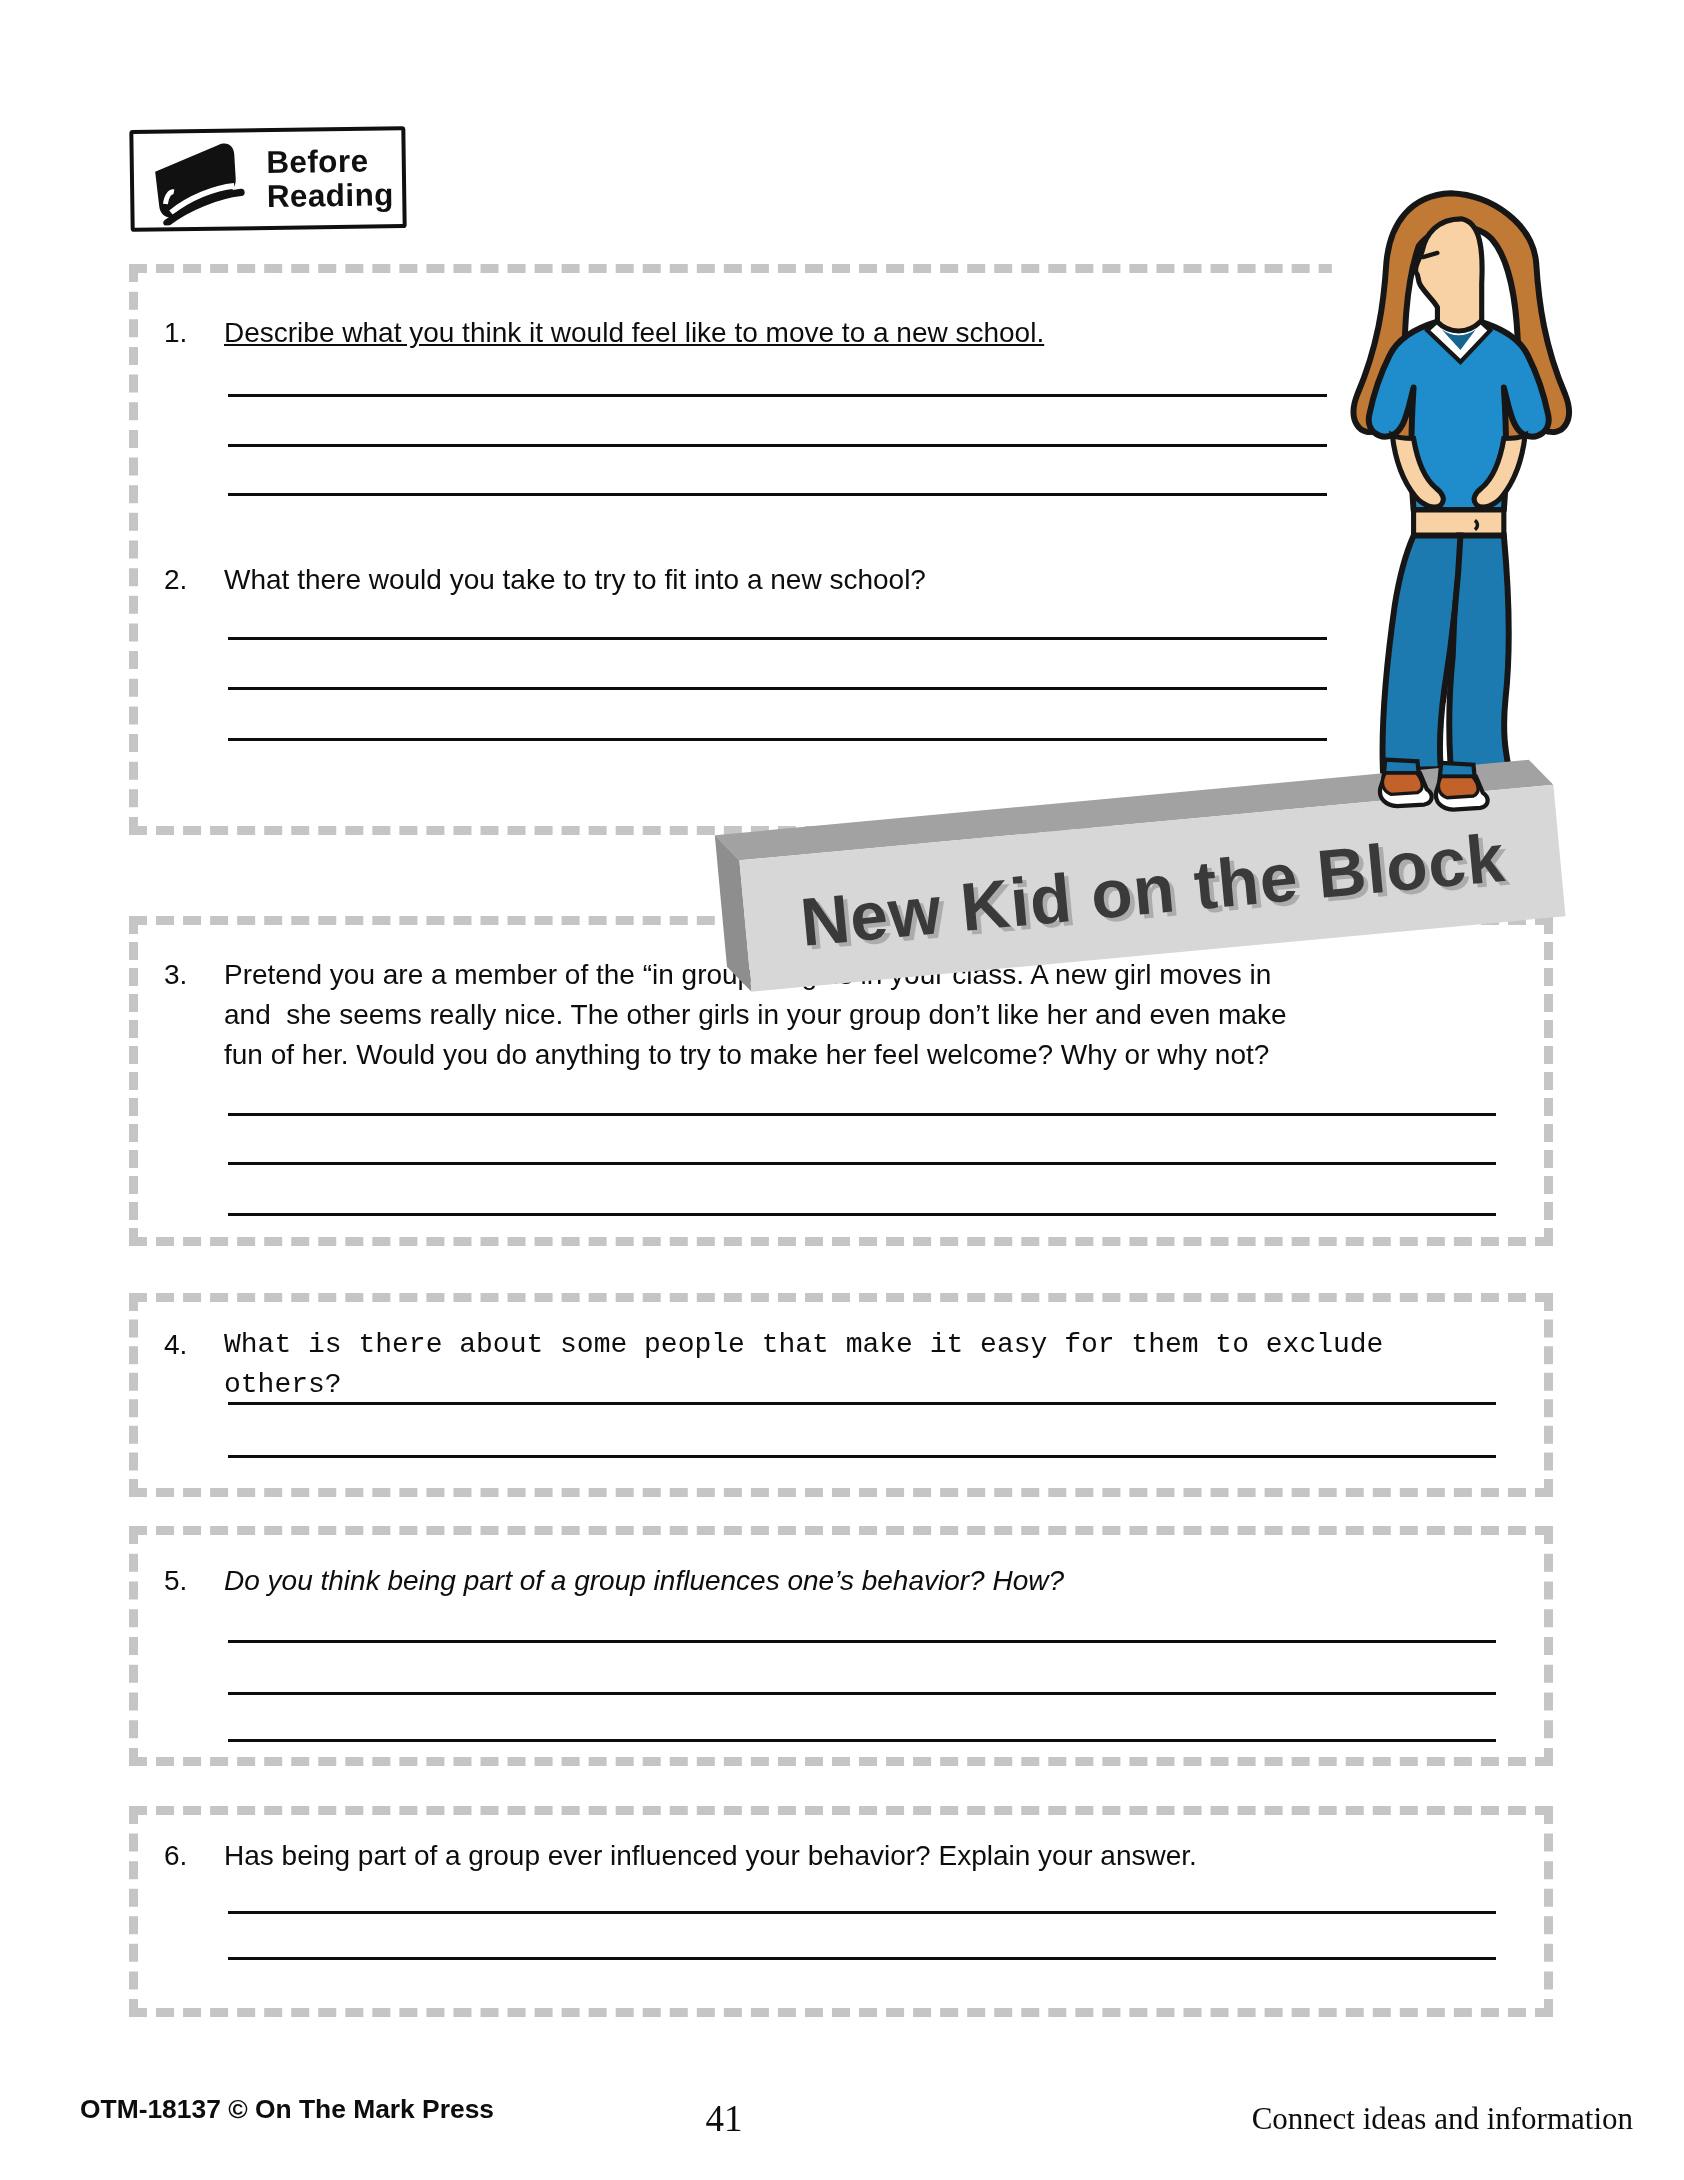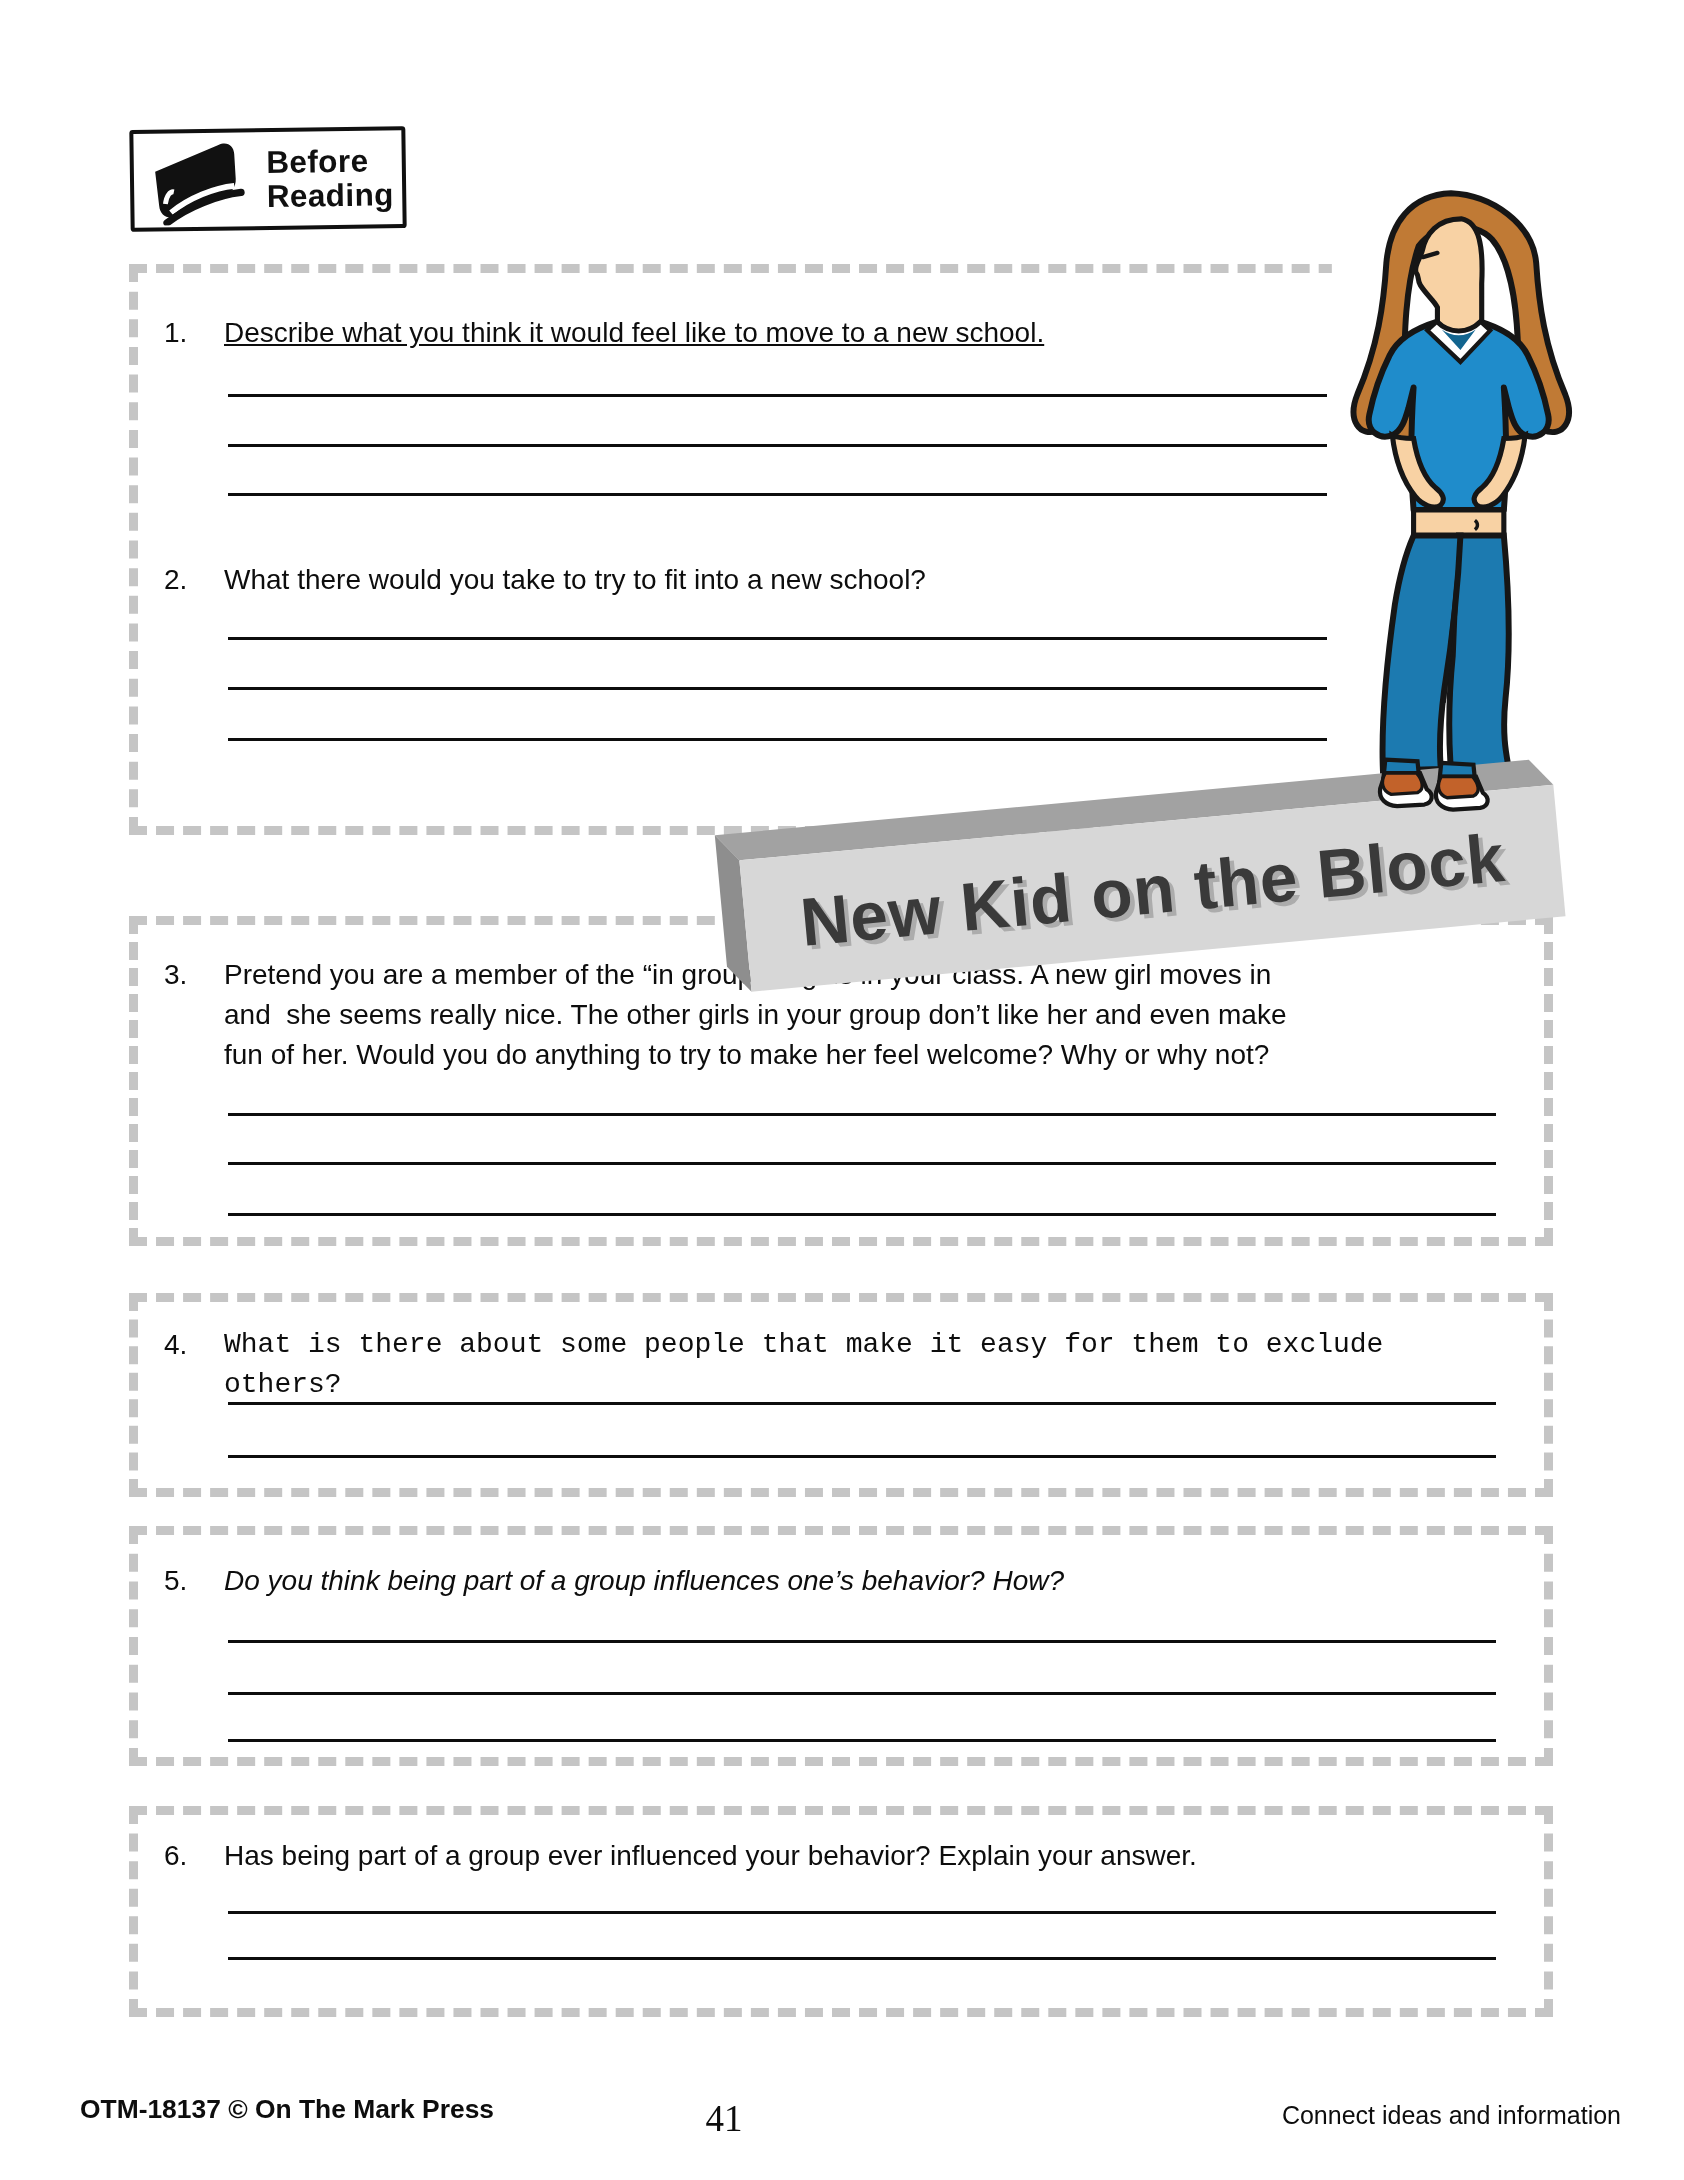--- a/index.html
+++ b/index.html
@@ -39,21 +39,21 @@
   .block-svg{left:700px;top:743px;width:869px;height:281px;z-index:4;}
   .shoes-svg{left:1373px;top:724px;width:128px;height:89px;z-index:5;}
   .block-text{
     font-family:"Liberation Sans", sans-serif;font-weight:bold;font-size:80px;
     letter-spacing:1px;
   }
 
   
   .footer-left{left:64px;top:2094px;font-family:Liberation Sans, sans-serif;font-weight:bold;font-size:26.4px;z-index:2;margin-left:16px;}
   .footer-page{left:0;top:2097px;width:1448px;text-align:center;font-family:"Liberation Serif", serif;font-size:37px;z-index:2;}
-  .footer-right{right:64px;top:2101px;font-family:Liberation Sans, sans-serif;font-size:25px;z-index:2;}
+  .footer-right{right:52px;top:2101px;font-family:Liberation Serif, serif;font-size:31px;z-index:2;}
 </style>
 </head>
 <body>
 
 <div class="abs badge">
   <svg class="badge-book" viewBox="0 0 140 110">
     <g transform="rotate(-14 70 55)">
       <path d="M18,30 L102,18 C114,16 120,24 118,34 L112,64 C110,74 102,80 90,82 L30,90 C18,92 10,84 12,72 Z" fill="#111"></path>
       <path d="M24,84 C50,72 84,68 108,72" stroke="#fff" stroke-width="7" fill="none"></path>
       <path d="M16,95 C46,82 86,78 114,82" stroke="#111" stroke-width="9" fill="none" stroke-linecap="round"></path>

